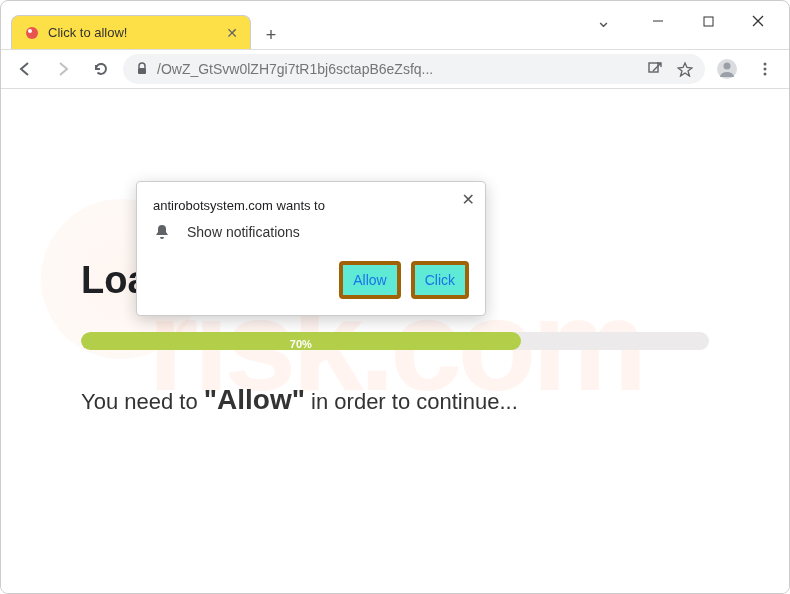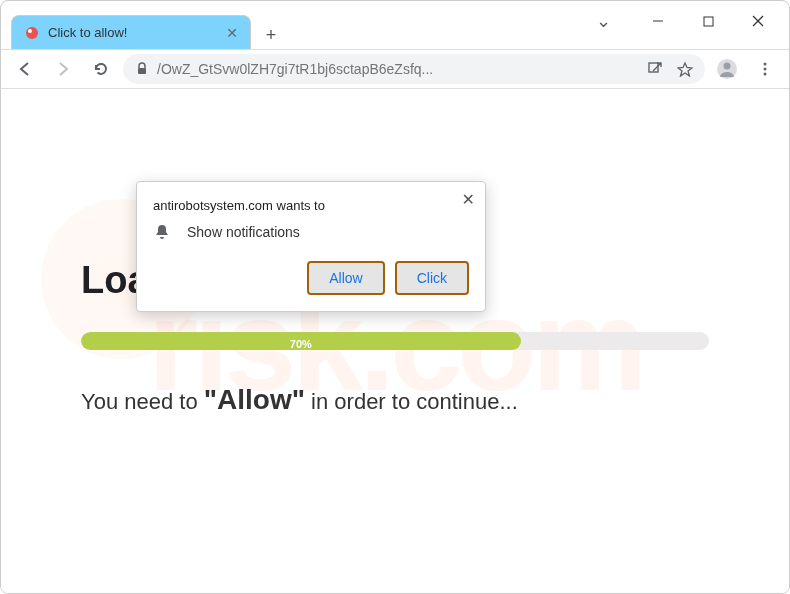--- a/index.html
+++ b/index.html
@@ -1,40 +1,40 @@
 <!DOCTYPE html>
 <html><head>
 <meta charset="utf-8">
 <style>
 *{margin:0;padding:0;box-sizing:border-box;font-family:"Segoe UI",Arial,sans-serif}
 body{width:790px;height:594px;background:#fff;border:1px solid #ccc;border-radius:8px;overflow:hidden;position:relative}
 .titlebar{height:40px;display:flex;align-items:center;justify-content:flex-end;padding-right:8px;gap:4px}
 .win-btn{width:46px;height:32px;display:flex;align-items:center;justify-content:center;color:#555}
 .tabstrip{height:38px;display:flex;align-items:flex-end;padding-left:10px;position:relative;margin-top:-30px}
-.tab{height:34px;background:#7dd3fc;border:1px solid #ccc;border-bottom:none;border-radius:8px 8px 0 0;display:flex;align-items:center;padding:0 12px;gap:8px;min-width:240px;font-size:13px;color:#333}
+.tab{height:34px;background:#fde047;border:1px solid #ccc;border-bottom:none;border-radius:8px 8px 0 0;display:flex;align-items:center;padding:0 12px;gap:8px;min-width:240px;font-size:13px;color:#333}
 .tab .favicon{width:16px;height:16px}
 .tab .close{margin-left:auto;color:#666;font-size:14px}
 .newtab{width:28px;height:28px;display:flex;align-items:center;justify-content:center;color:#555;font-size:18px;margin-left:6px}
 .toolbar{height:40px;border-top:1px solid #ddd;border-bottom:1px solid #ddd;display:flex;align-items:center;padding:0 8px;gap:6px;background:#fff}
 .nav-icon{width:32px;height:32px;display:flex;align-items:center;justify-content:center;color:#5f6368;border-radius:50%}
 .nav-icon.disabled{opacity:.4}
 .omnibox{flex:1;height:30px;background:#f1f3f4;border-radius:15px;display:flex;align-items:center;padding:0 12px;gap:8px;font-size:14px;color:#555}
 .omnibox .lock{color:#5f6368}
 .omnibox .domain{color:#202124}
 .omnibox .path{color:#757575;white-space:nowrap;overflow:hidden;text-overflow:ellipsis}
 .content{position:relative;height:calc(100% - 80px);background:#fff;padding:0 80px}
 .watermark{position:absolute;inset:0;display:flex;align-items:center;justify-content:center;font-size:130px;font-weight:700;color:rgba(255,120,60,0.08);letter-spacing:-5px;pointer-events:none}
 .watermark-shield{position:absolute;left:40px;top:110px;width:160px;height:160px;border-radius:50%;background:radial-gradient(circle,rgba(255,140,80,0.08),rgba(255,140,80,0.04));pointer-events:none}
 .permdialog{position:absolute;left:135px;top:92px;width:350px;background:#fff;border:1px solid #ccc;border-radius:4px;box-shadow:0 4px 16px rgba(0,0,0,0.2);padding:16px;z-index:10}
 .permdialog .close-x{position:absolute;right:10px;top:8px;color:#555;font-size:16px;cursor:pointer}
 .permdialog .origin{font-size:13px;color:#202124;margin-bottom:10px}
 .permdialog .row{display:flex;align-items:center;gap:16px;font-size:14px;color:#333;margin-bottom:20px}
 .permdialog .bell{color:#555}
 .permdialog .btnrow{display:flex;justify-content:flex-end;gap:10px}
-.permdialog button{border:2px solid #a16207;background:#e5e5e5;color:#1a73e8;padding:7px 20px;border-radius:4px;font-size:14px;cursor:pointer}
+.permdialog button{border:4px solid #a16207;background:#5eead4;color:#1a73e8;padding:7px 10px;border-radius:4px;font-size:14px;cursor:pointer}
 .page-body{position:relative;z-index:1;padding-top:170px}
 .loading{font-size:38px;font-weight:600;color:#202124;margin-bottom:30px}
 .progress-track{width:100%;height:18px;background:#eceaea;border-radius:9px;overflow:hidden;position:relative}
 .progress-fill{height:100%;background:#b3cf4a;border-radius:9px;display:flex;align-items:flex-end;justify-content:center;color:#fff;font-size:11px;font-weight:600}
 .instruction{margin-top:34px;font-size:22px;color:#333}
 .instruction .big{font-size:28px;font-weight:600}
 .chev{display:inline-block}
 svg{display:block}
 </style>
 </head>

